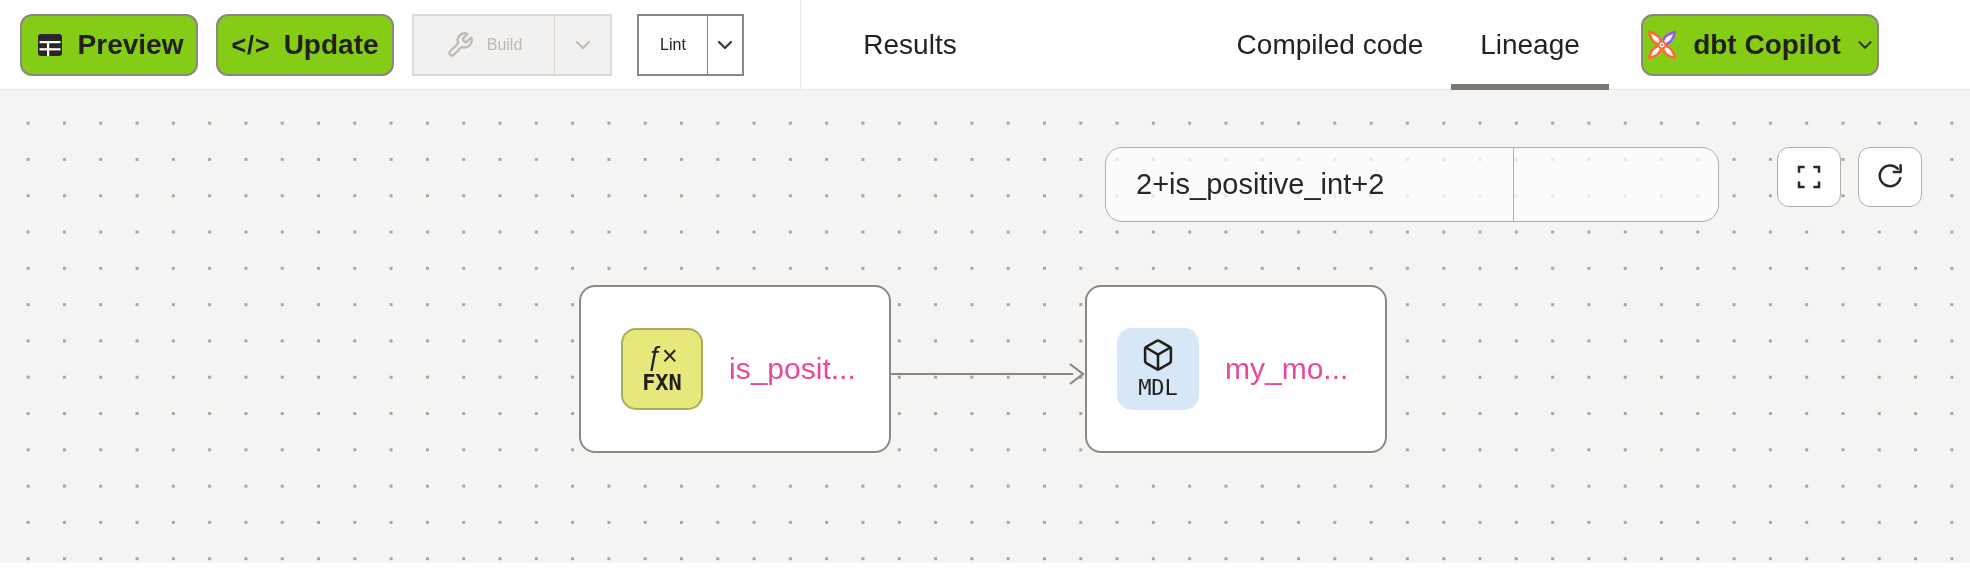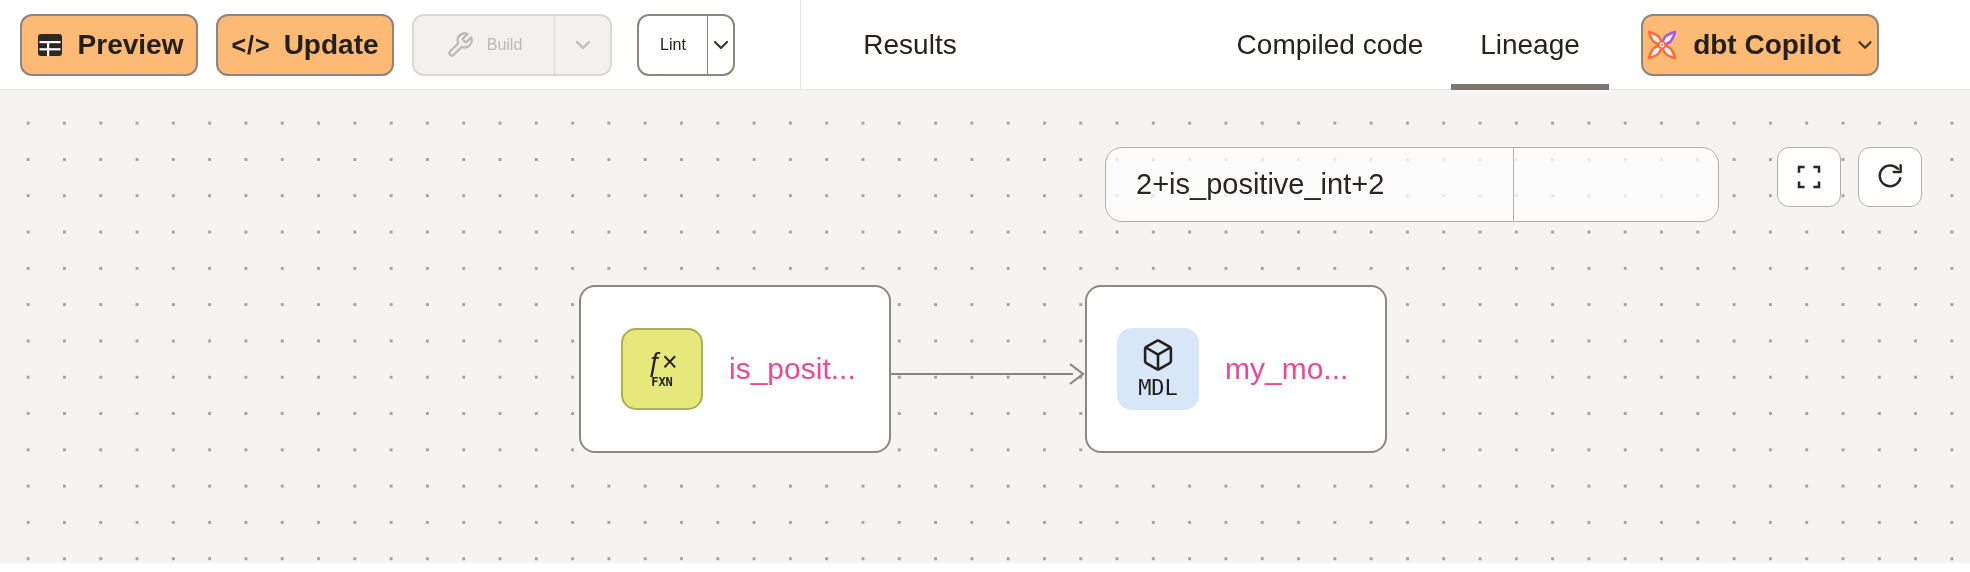--- a/index.html
+++ b/index.html
@@ -2,37 +2,37 @@
 <html><head>
 <meta charset="utf-8">
 <style>
   * { margin:0; padding:0; box-sizing:border-box; }
   html,body { width:1970px; height:572px; overflow:hidden; }
   body { font-family:"Liberation Sans", sans-serif; color:#23201c; background:#fff; position:relative; }
 
   
   .header { position:absolute; left:0; top:0; width:1970px; height:90px; background:#ffffff; border-bottom:1px solid #e8e6e2; }
   .btn { position:absolute; top:14px; height:62px; display:flex; align-items:center; justify-content:center;
-         background:#fdba74; border:2px solid #8b8680; border-radius:12px; cursor:pointer; }
+         background:#84cc16; border:2px solid #8b8680; border-radius:12px; cursor:pointer; }
   .btn .lbl { font-size:28px; font-weight:600; color:#23201c; white-space:nowrap; }
   .btn-preview { left:20px;  width:178px; gap:13px; }
   .btn-compile { left:216px; width:178px; gap:13px; }
   .code-glyph { font-size:25px; font-weight:600; color:#23201c; letter-spacing:1px; }
 
   .split { position:absolute; top:14px; height:62px; display:flex; align-items:stretch;
-           background:#fff; border:2px solid #8b8680; border-radius:12px; overflow:hidden; }
+           background:#fff; border:2px solid #8b8680; border-radius:0; overflow:hidden; }
   .split .seg { display:flex; align-items:center; justify-content:center; gap:13px; cursor:pointer; }
   .split .vdiv { width:1px; background:#8b8680; }
   .split-build { left:412px; width:200px; background:#f3f1ef; border-color:#dcd8d3; }
   .split-build .vdiv { background:#dcd8d3; }
   .split-build .lbl { color:#bdb8b1; }
   .split-build .seg { cursor:default; }
   .split-build .seg-main { width:140px; }
   .split-build .seg-caret { flex:1; }
-  .split-lint { left:637px; width:98px; }
+  .split-lint { left:637px; width:107px; }
   .split-lint .seg-main { width:68px; }
   .split-lint .seg-caret { flex:1; }
 
   .header-vdiv { position:absolute; left:800px; top:0; width:1px; height:89px; background:#e8e6e2; }
 
   .tab { position:absolute; top:0; height:89px; display:flex; align-items:center; justify-content:center;
          font-size:28px; font-weight:500; color:#26231f; cursor:pointer; white-space:nowrap; }
   .tab-results  { left:860px;  width:100px; }
   .tab-quality  { left:1010px; width:166px; }
   .tab-compiled { left:1234px; width:192px; }
@@ -69,21 +69,21 @@
           border-radius:16px; display:flex; align-items:center; cursor:pointer; }
   .node-function { left:579px; width:312px; padding-left:40px; }
   .node-model    { left:1085px; width:302px; padding-left:30px; }
   .node-label { font-size:30px; color:#ec4899; margin-left:26px; white-space:nowrap; }
 
   .badge { width:82px; height:82px; border-radius:15px; display:flex; flex-direction:column;
            align-items:center; justify-content:center; flex:0 0 auto; }
   .badge-fxn { background:#e6e87c; border:2px solid #abae55; }
   .badge-mdl { background:#d7e7f8; }
   .badge-fx-glyph { font-size:27px; font-style:italic; color:#21201c; line-height:1.0; }
-  .badge-type { font-family:"DejaVu Sans Mono", monospace; font-size:12px; font-weight:600; color:#21201c; line-height:1.15; }
+  .badge-type { font-family:"DejaVu Sans Mono", monospace; font-size:22px; font-weight:600; color:#21201c; line-height:1.15; }
   .badge-mdl .badge-type { font-size:22px; font-weight:500; margin-top:2px; }
 
   .edge-line { position:absolute; left:891px; top:283px; width:182px; height:2px; background:#8a8580; }
   .edge-arrowhead { position:absolute; left:1068px; top:271px; }
 </style>
 </head>
 <body>
 
 <div class="header">
 

